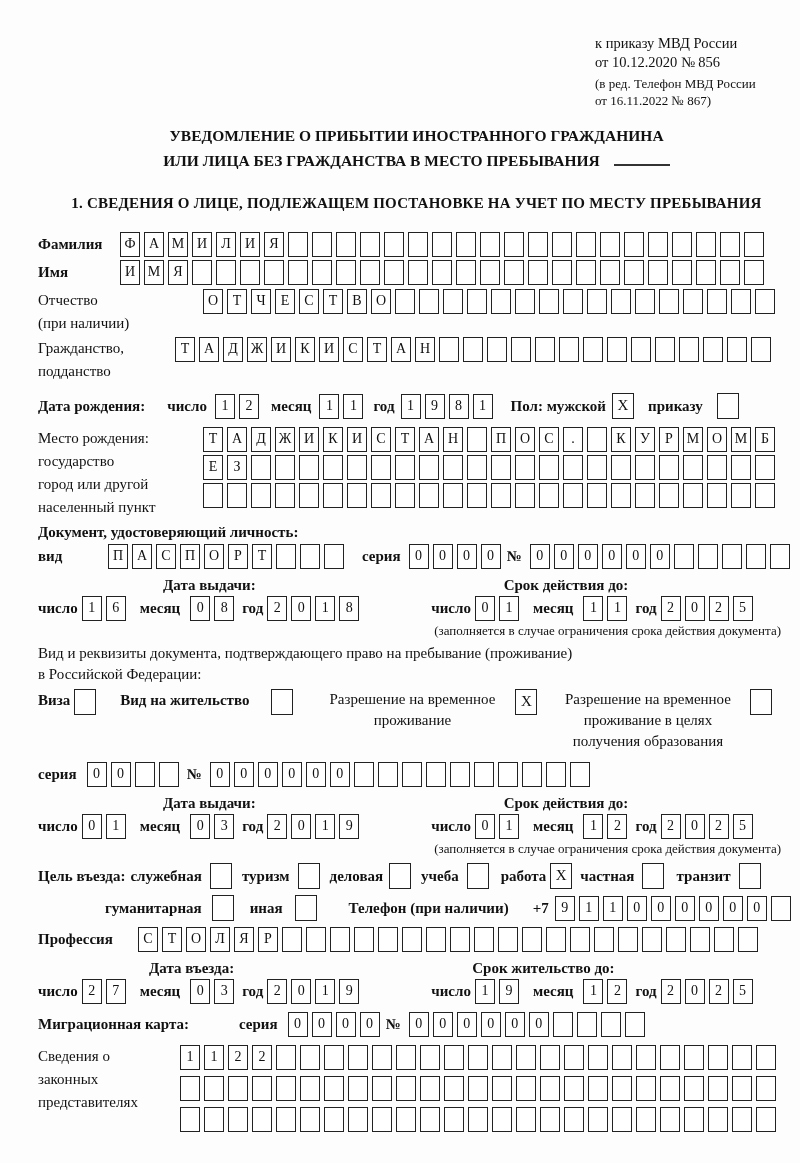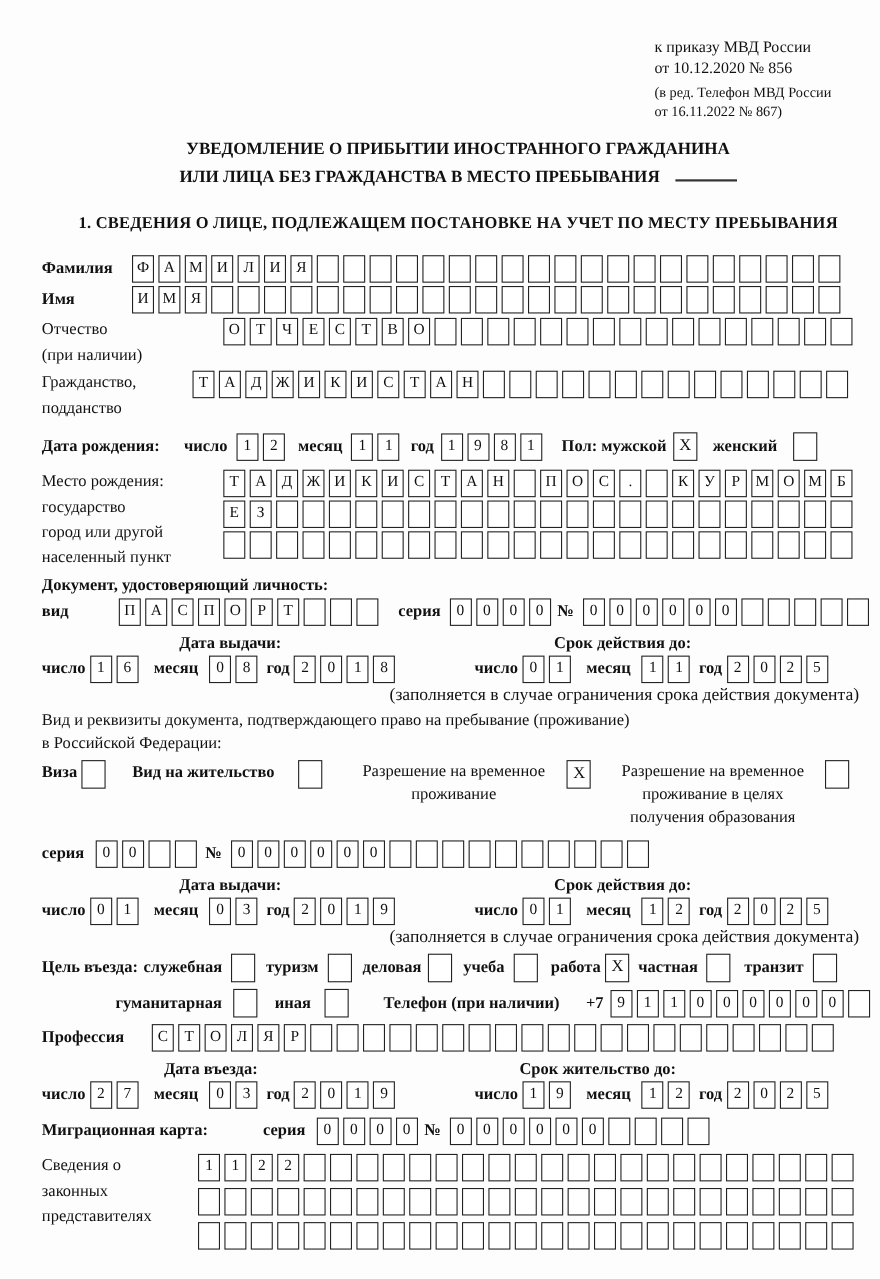--- a/index.html
+++ b/index.html
@@ -18,21 +18,21 @@
   .row { display:flex; align-items:center; white-space:nowrap; margin-top:3px; }
   .rowt { display:flex; align-items:flex-start; white-space:nowrap; margin-top:3px; }
   .lbl { flex-shrink:0;font-weight:bold; }
   .cells { white-space:nowrap; flex-shrink:0; }
   .cell {
     display:inline-block; width:20px; height:25px; box-sizing:border-box;
     border:1.6px solid #222; margin-right:4px; text-align:center;
     font-size:14px; line-height:22px; background:#fff; vertical-align:middle;
   }
   .cb { width:22px; height:26px; font-size:15px; line-height:23px; flex-shrink:0; }
-  .fine { font-size:16px; }
+  .fine { font-size:13px; }
   .dhead { margin-top:8px; }
   .optlbl { text-align:center; line-height:21px; white-space:normal; }
   .lblcol { flex-shrink:0; line-height:23px; }
   .mline { line-height:23px; }
 </style>
 </head>
 <body>
 
 <div class="page">
 
@@ -82,21 +82,21 @@
   <div class="row" style="margin-top:10px">
     <span class="lbl">Дата рождения:</span>
     <span class="lbl" style="margin-left:22px">число</span>
     <span class="cells" style="margin-left:8px"><span class="cell">1</span><span class="cell">2</span></span>
     <span class="lbl" style="margin-left:8px">месяц</span>
     <span class="cells" style="margin-left:8px"><span class="cell">1</span><span class="cell">1</span></span>
     <span class="lbl" style="margin-left:6px">год</span>
     <span class="cells" style="margin-left:6px"><span class="cell">1</span><span class="cell">9</span><span class="cell">8</span><span class="cell">1</span></span>
     <span class="lbl" style="margin-left:14px">Пол: мужской</span>
     <span class="cell cb" style="margin-left:6px">X</span>
-    <span class="lbl" style="margin-left:10px">женский</span>
+    <span class="lbl" style="margin-left:10px">приказу</span>
     <span class="cell cb" style="margin-left:14px"></span>
   </div>
 
   <div class="rowt" style="margin-top:8px">
     <div class="lblcol" style="width:165px">
       <div>Место рождения:</div>
       <div>государство</div>
       <div>город или другой</div>
       <div>населенный пункт</div>
     </div>

